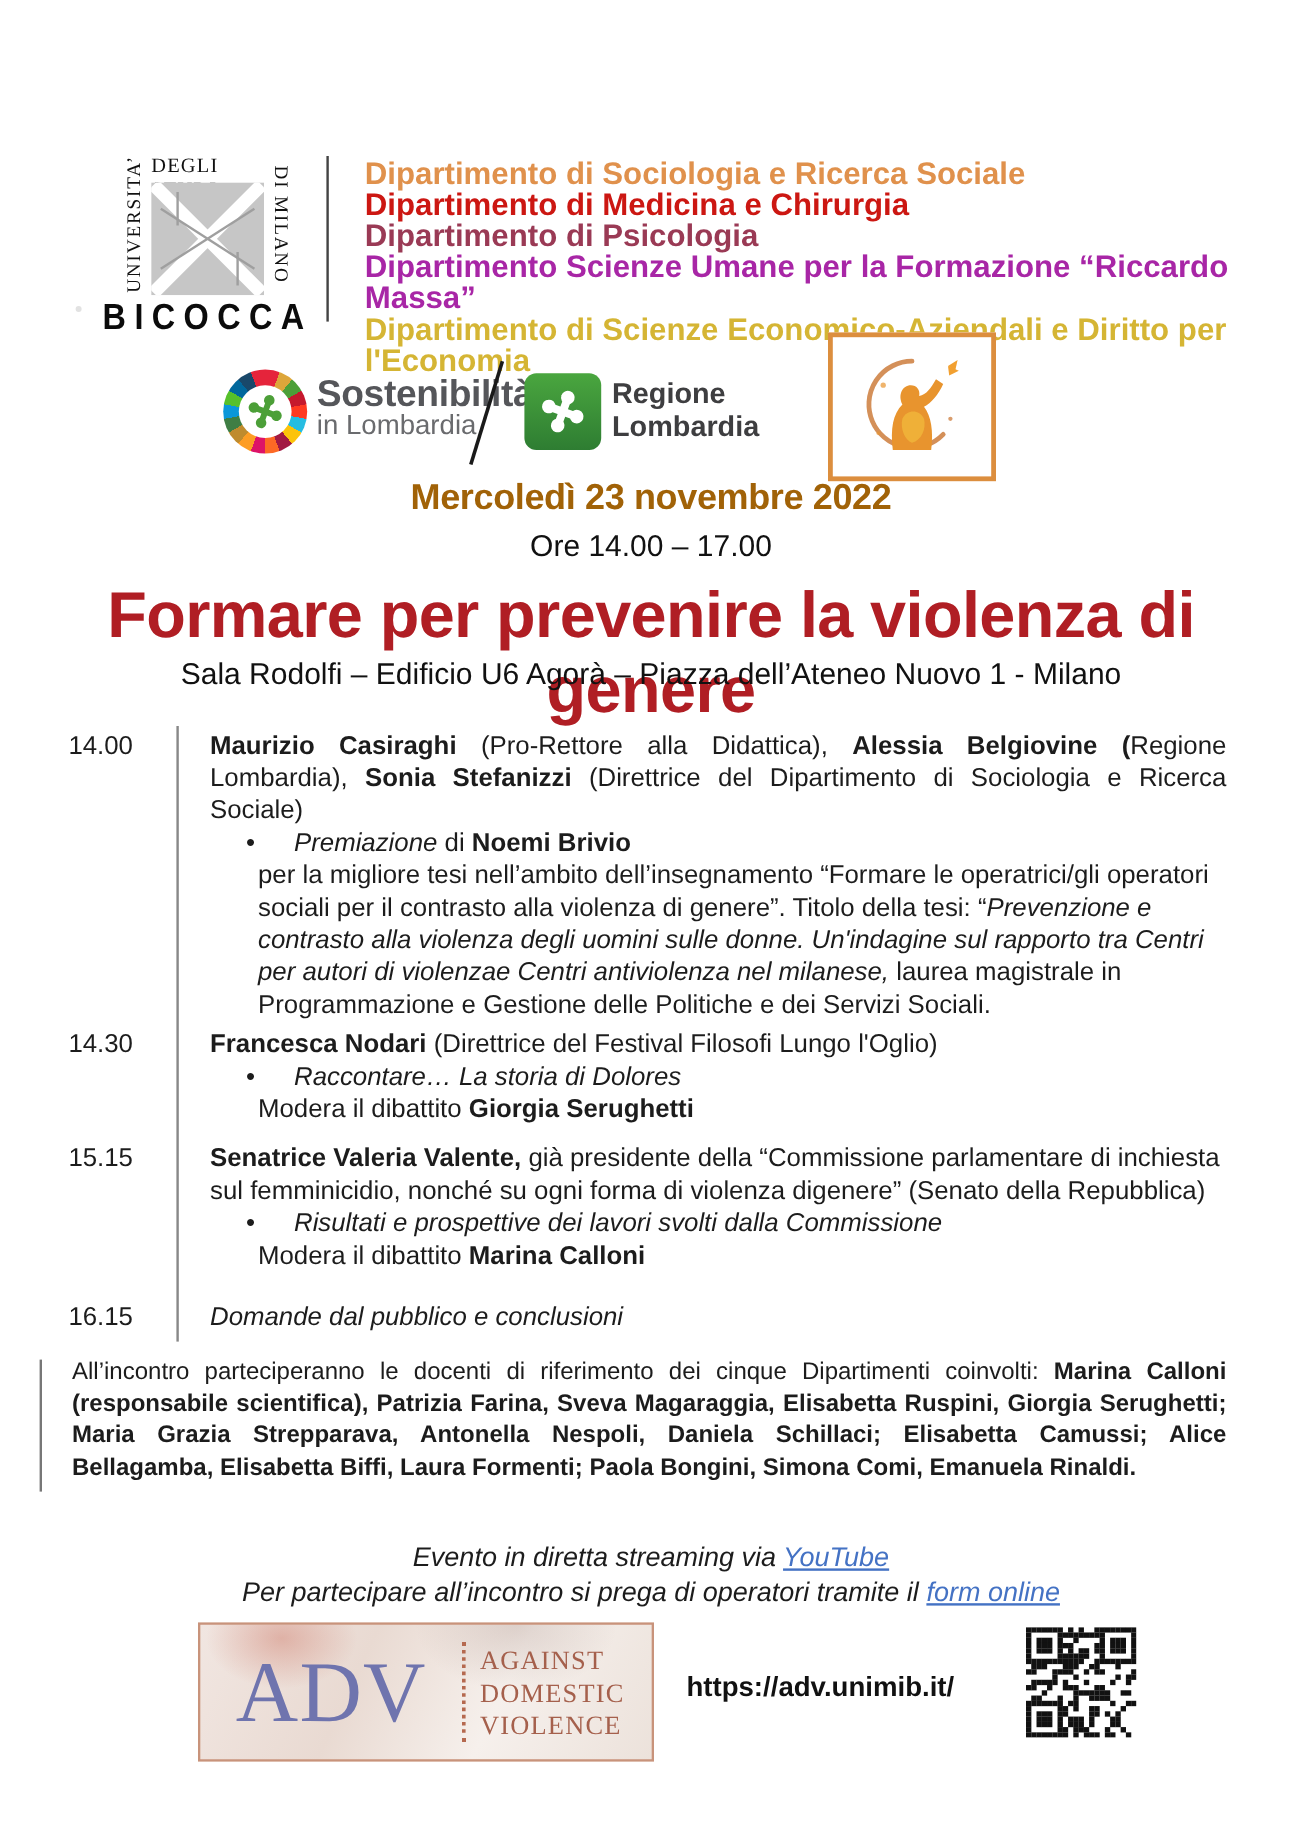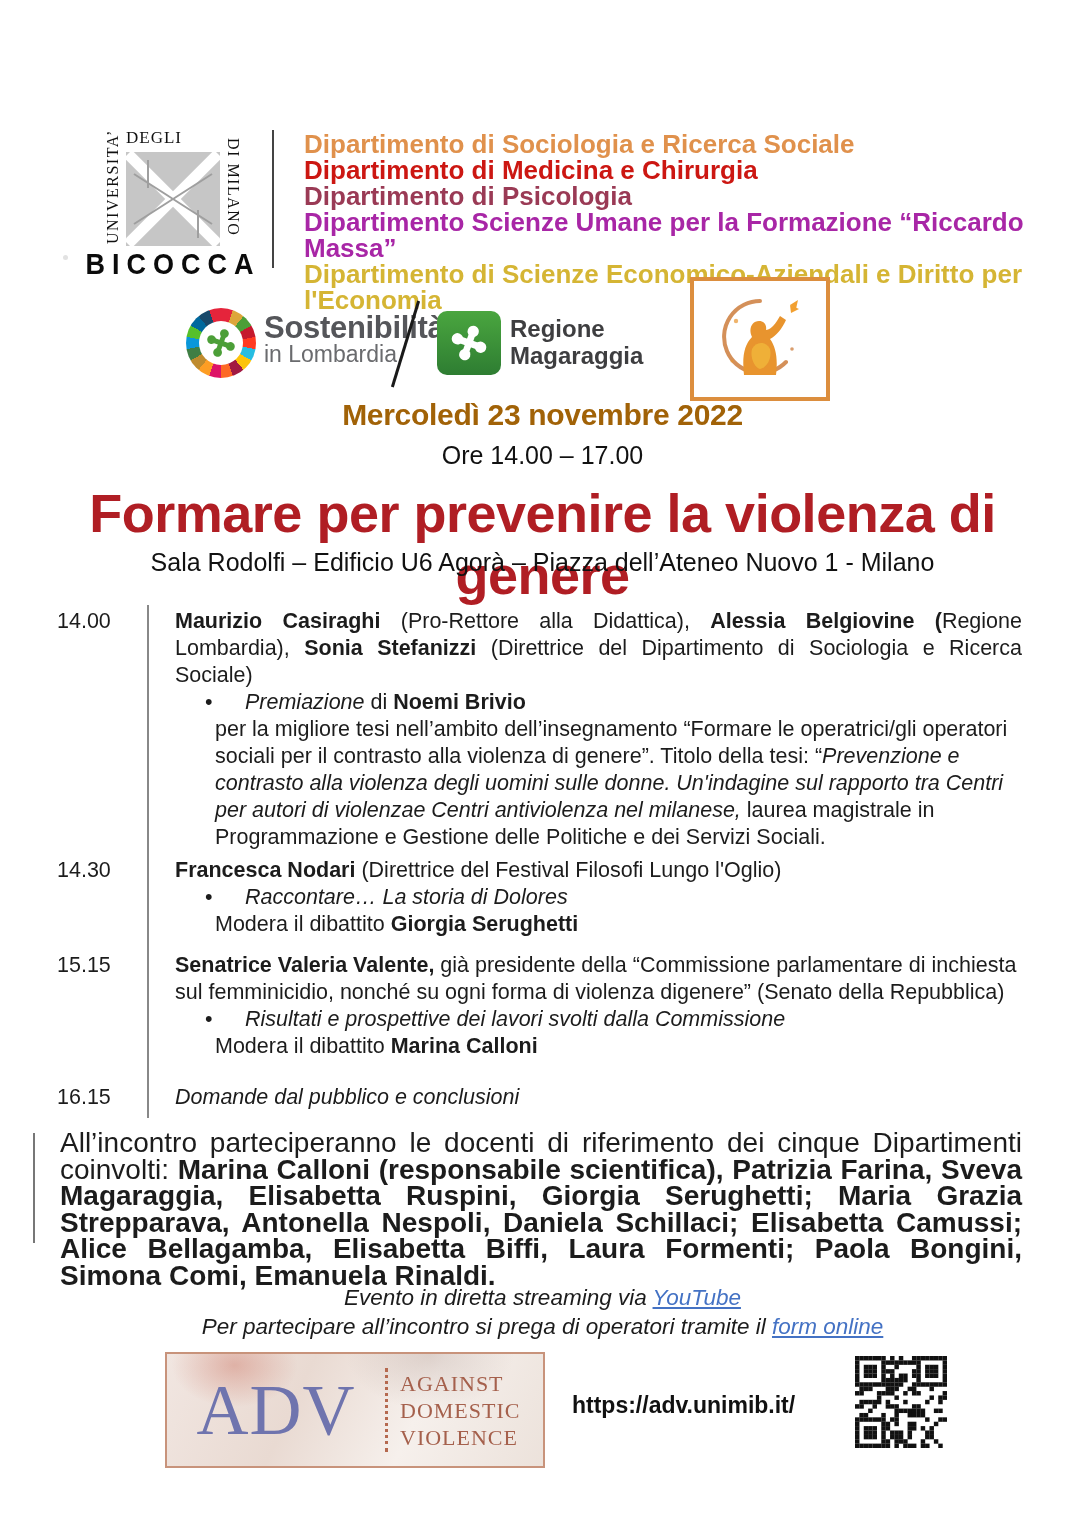--- a/index.html
+++ b/index.html
@@ -52,21 +52,21 @@
   .sched-row .entry{flex:1;margin-left:28px;}
   .blk.para.justify{text-align:justify;}
   .blk.bullet{display:flex;}
   .blk.bullet .marker{flex:none;width:70px;padding-left:30px;box-sizing:border-box;}
   .blk.bullet .btxt{flex:1;}
   .blk.sub{padding-left:40px;}
   .rb{font-weight:bold;}
   .ri{font-style:italic;}
   .rl{color:#4472c4;cursor:pointer;}
   
-  .participants{position:absolute;left:60px;top:1130px;width:962px;font-size:28px;line-height:26.5px;
+  .participants{position:absolute;left:60px;top:1130px;width:962px;font-size:20px;line-height:26.5px;
                 text-align:justify;}
   .part-rule{position:absolute;left:33px;top:1133px;width:2px;height:110px;background:#777;}
   
   .streaming{position:absolute;left:0;top:1283px;width:100%;text-align:center;font-size:22.5px;line-height:29px;}
   
   .adv-box{position:absolute;left:165px;top:1352px;width:380px;height:116px;border:2px solid #c8937b;
            box-sizing:border-box;display:flex;align-items:center;
            background:
              radial-gradient(90px 60px at 18% 10%,rgba(196,90,70,0.35),rgba(196,90,70,0) 70%),
              radial-gradient(120px 80px at 70% 0%,rgba(150,120,110,0.25),rgba(150,120,110,0) 70%),
@@ -146,21 +146,21 @@
           <circle cx="17" cy="27" r="4.6"></circle>
         <circle cx="7" cy="17" r="4.6"></circle>
           <circle cx="27" cy="17" r="4.6"></circle>
         <rect x="14.3" y="6" width="5.4" height="22" rx="2.7"></rect>
         <rect x="6" y="14.3" width="22" height="5.4" rx="2.7"></rect>
       </g>
     </svg>
   </div>
   <div class="reg-text">
     <div>Regione</div>
-    <div>Magaraggia</div>
+    <div>Lombardia</div>
   </div>
 
   <div class="art-box">
     <svg width="108" height="96" viewBox="0 0 108 96">
       <path d="M54 10 a36 36 0 1 0 26 61" fill="none" stroke="#c9742f" stroke-width="4" stroke-linecap="round" opacity="0.8"></path>
       <path d="M38 84 C36 66 38 54 46 46 C42 38 46 30 53 30 C58 30 61 34 60 39 C66 38 70 32 74 25 L80 29 C76 38 70 45 64 48 C70 56 72 68 70 84 Z" fill="#e8942e"></path>
       <path d="M46 58 C50 50 60 50 64 58 C66 66 62 76 54 78 C48 76 44 66 46 58 Z" fill="#f0b53a" opacity="0.85"></path>
       <g fill="#f2a030">
         <path d="M84 14 l8 -5 -2 9 z"></path>
           <path d="M84 14 l9 4 -8 4 z"></path>

